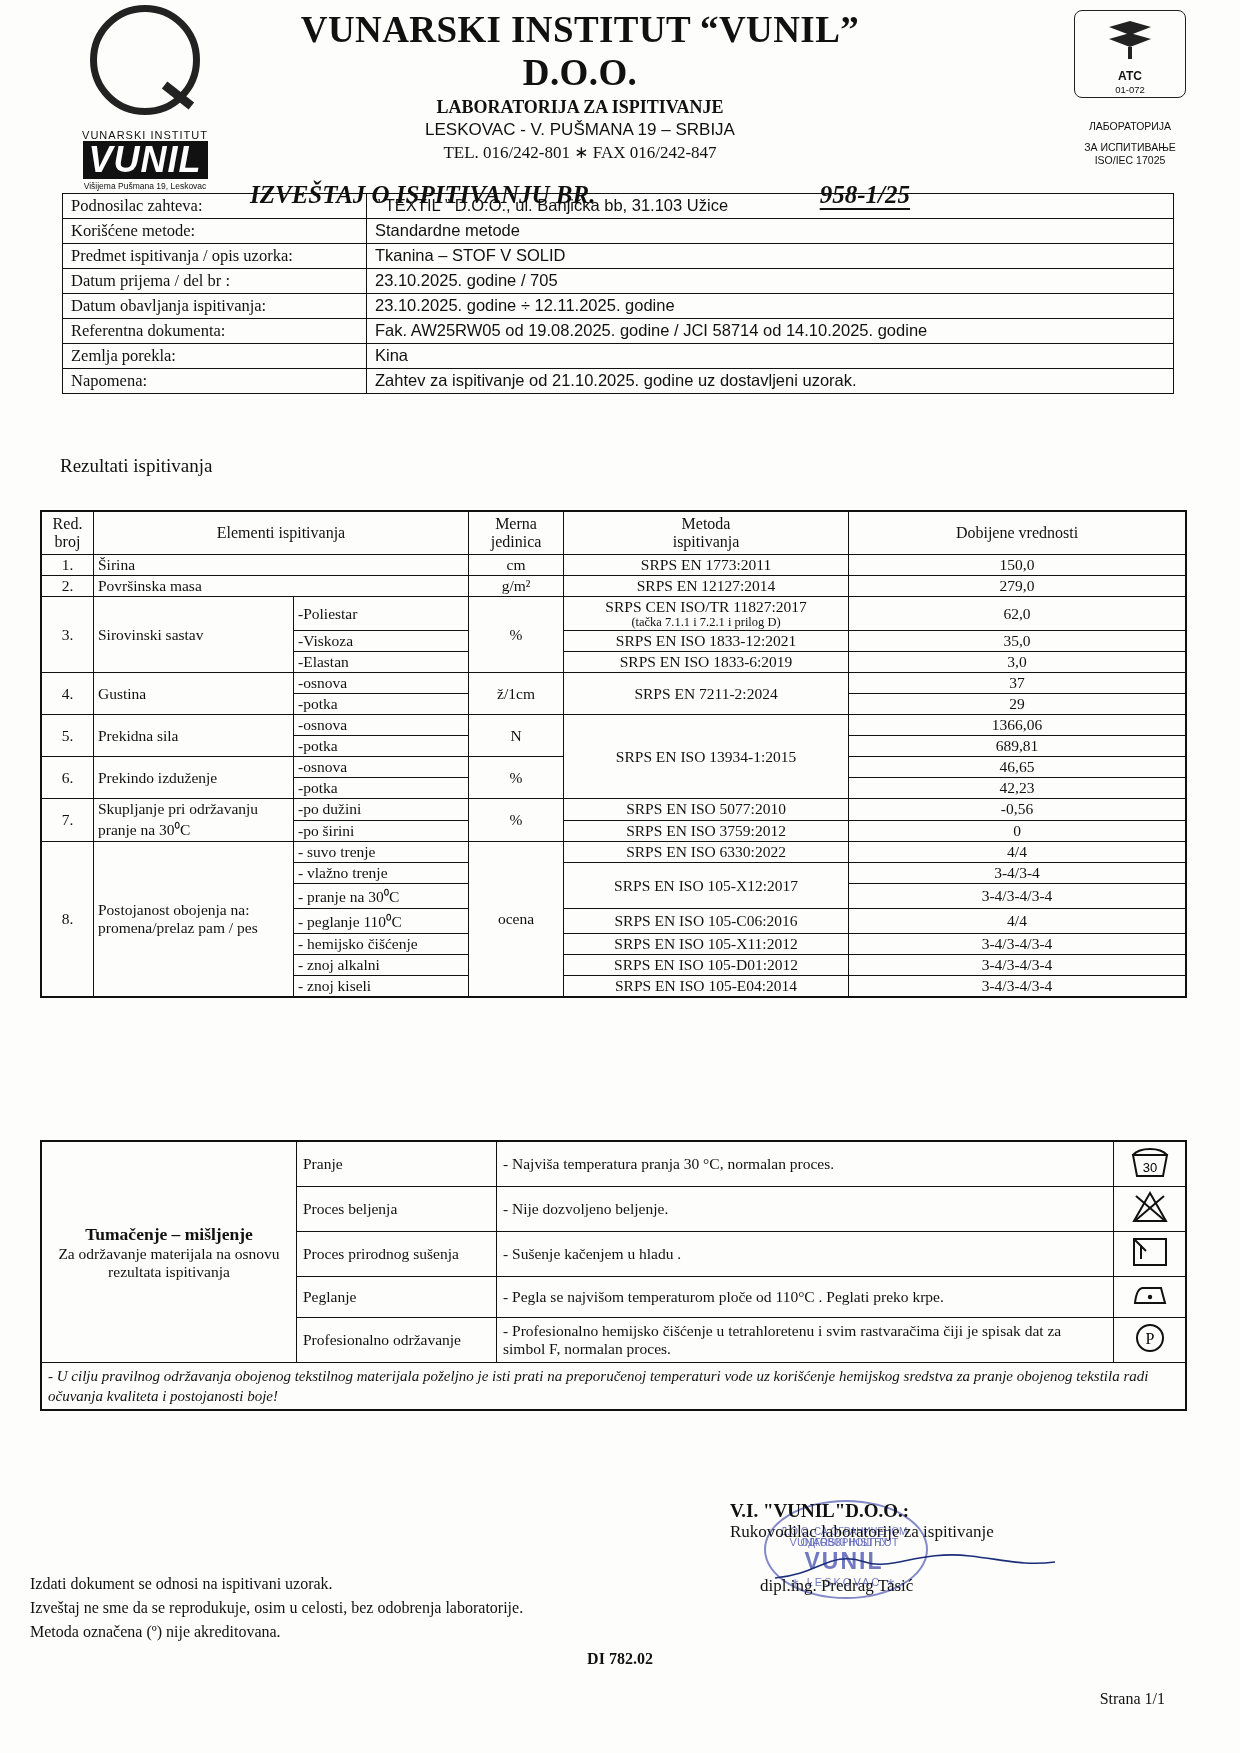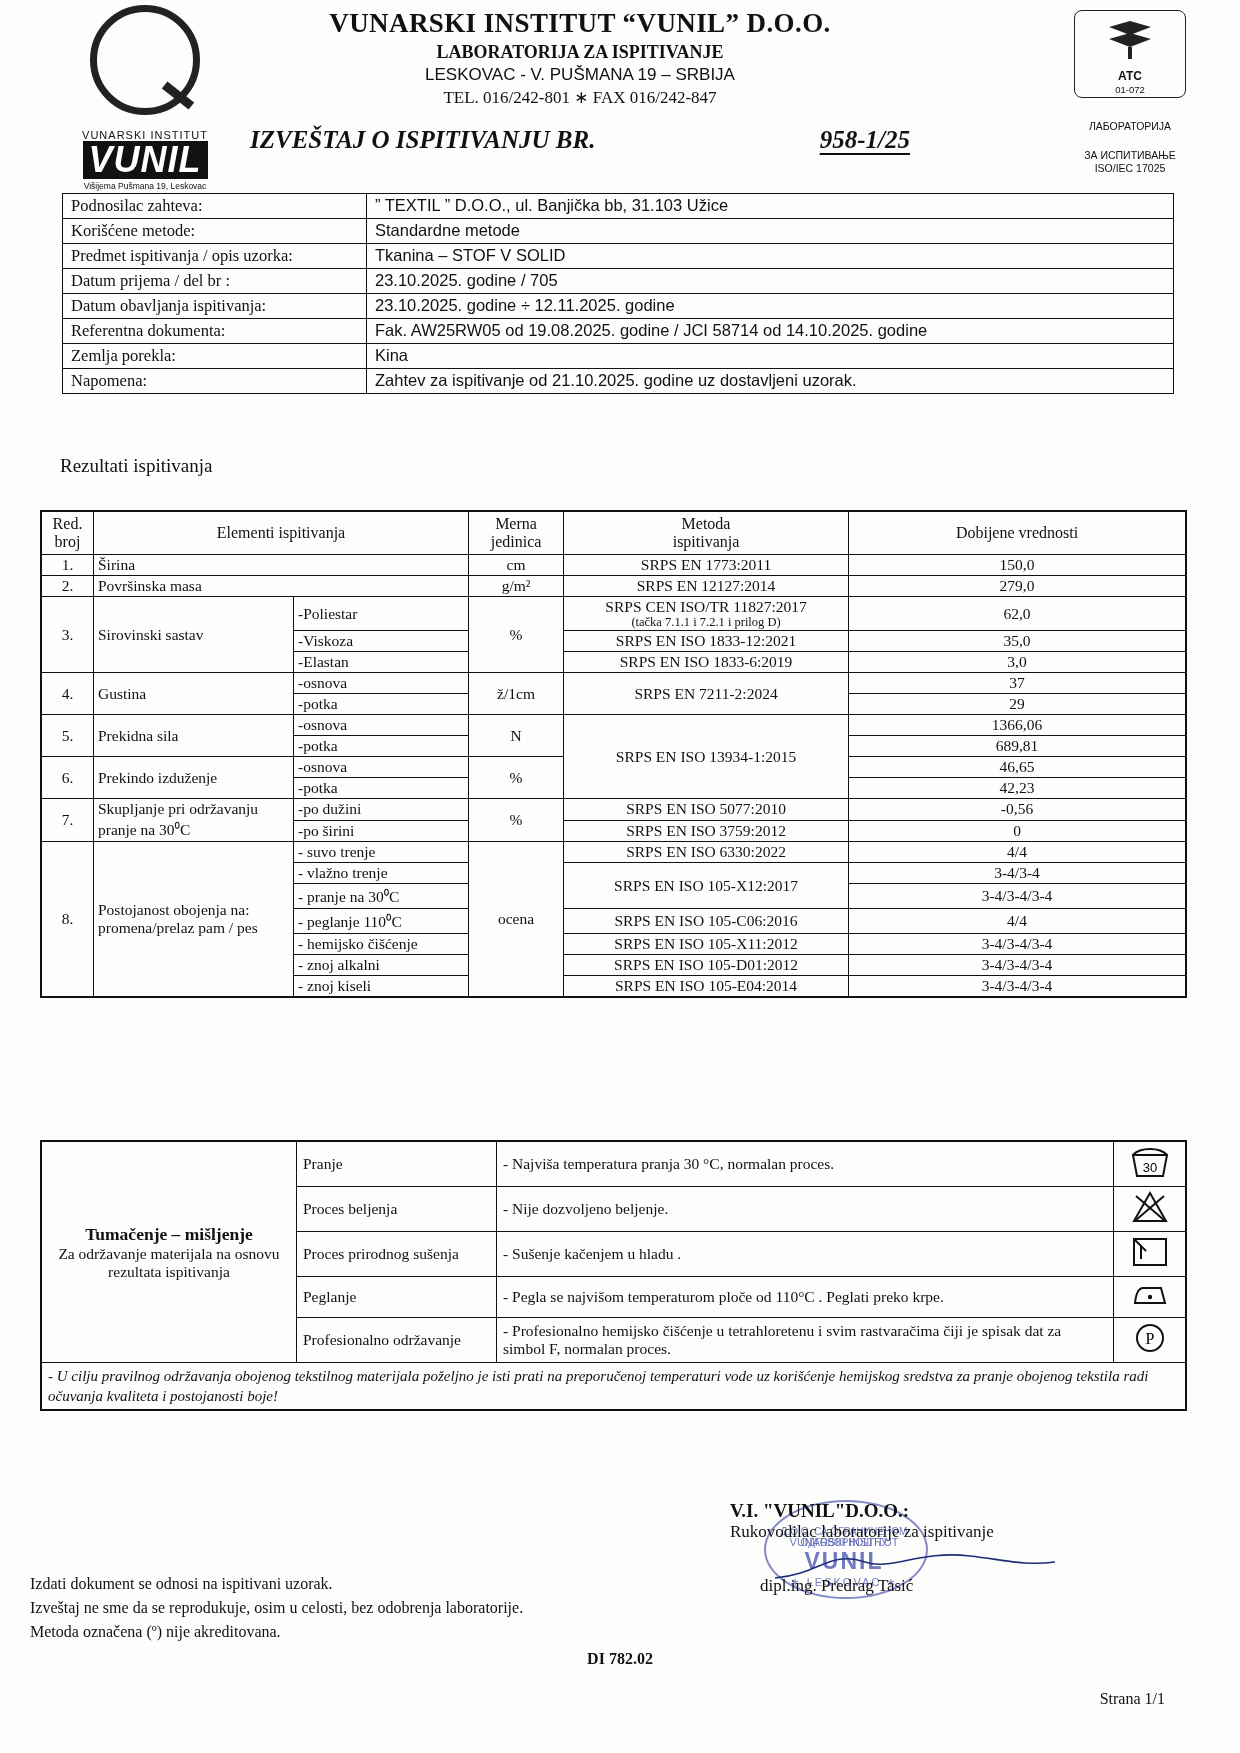--- a/index.html
+++ b/index.html
@@ -20,21 +20,21 @@
   .logo-q .circ {
     display:inline-block; width:96px; height:96px; border:7px solid #222; border-radius:50%;
     position:relative;
   }
   .logo-q .tail { position:absolute; width:34px; height:9px; background:#222; right:-2px; bottom:8px; transform:rotate(38deg); }
   .logo-sub1 { font-size:11px; letter-spacing:1px; margin-top:2px; font-family:"Liberation Sans", sans-serif; }
   .logo-word { font-family:"Liberation Sans", sans-serif; font-style:italic; font-weight:bold; font-size:36px; letter-spacing:1px; background:#111; color:#fff; padding:0 6px; display:inline-block; line-height:38px; }
   .logo-sub2 { font-size:8.5px; font-family:"Liberation Sans", sans-serif; margin-top:2px; }
 
   .head-center { position:absolute; left:250px; top:8px; width:660px; text-align:center; }
-  .h-title { font-size:27px; font-weight:bold; letter-spacing:0.4px; }
+  .h-title { font-size:37px; font-weight:bold; letter-spacing:0.4px; }
   .h-sub1 { font-size:18px; font-weight:bold; margin-top:3px; }
   .h-sub2 { font-size:17px; margin-top:2px; font-family:"Liberation Sans", sans-serif; }
   .h-sub3 { font-size:17px; margin-top:2px; }
   .h-report { margin-top:18px; font-size:25px; font-style:italic; font-weight:bold; display:flex; justify-content:space-between; align-items:baseline; gap:12px; }
   .h-report .num { font-style:italic; font-weight:bold; text-decoration:underline; text-underline-offset:5px; padding-left:22px;}
 
   .cert { position:absolute; right:45px; top:10px; width:130px; text-align:center; }
   .cert-box { width:110px; height:86px; margin:0 auto; border:1.5px solid #222; border-radius:8px; position:relative; }
   .cert-atc { position:absolute; bottom:14px; width:100%; text-align:center; font-size:12px; font-weight:bold; font-family:"Liberation Sans", sans-serif; }
   .cert-no { position:absolute; bottom:2px; width:100%; text-align:center; font-size:9.5px; font-family:"Liberation Sans", sans-serif; }
@@ -120,21 +120,21 @@
       <div class="cert-box">
         <svg width="54" height="44" viewBox="0 0 54 44" style="position:absolute;left:50%;top:8px;transform:translateX(-50%)">
           <path d="M6 8 L27 2 L48 8 L27 16 Z" fill="#222"></path>
           <path d="M6 20 L27 14 L48 20 L27 28 Z" fill="#222"></path>
           <path d="M27 28 L27 40" stroke="#222" stroke-width="4"></path>
         </svg>
         <div class="cert-atc">ATC</div>
         <div class="cert-no">01-072</div>
       </div>
       <div class="cert-t">ЛАБОРАТОРИЈА</div>
-      <div class="cert-t" style="margin-top:16px">ЗА ИСПИТИВАЊЕ</div>
+      <div class="cert-t" style="margin-top:8px">ЗА ИСПИТИВАЊЕ</div>
       <div class="cert-t" style="margin-top:0">ISO/IEC 17025</div>
     </div>
   </div>
 
   <div class="info">
     <div class="row">
       <div class="lbl">Podnosilac zahteva:</div>
       <div class="val">” TEXTIL ” D.O.O., ul. Banjička bb, 31.103 Užice</div>
     </div>
     <div class="row">

